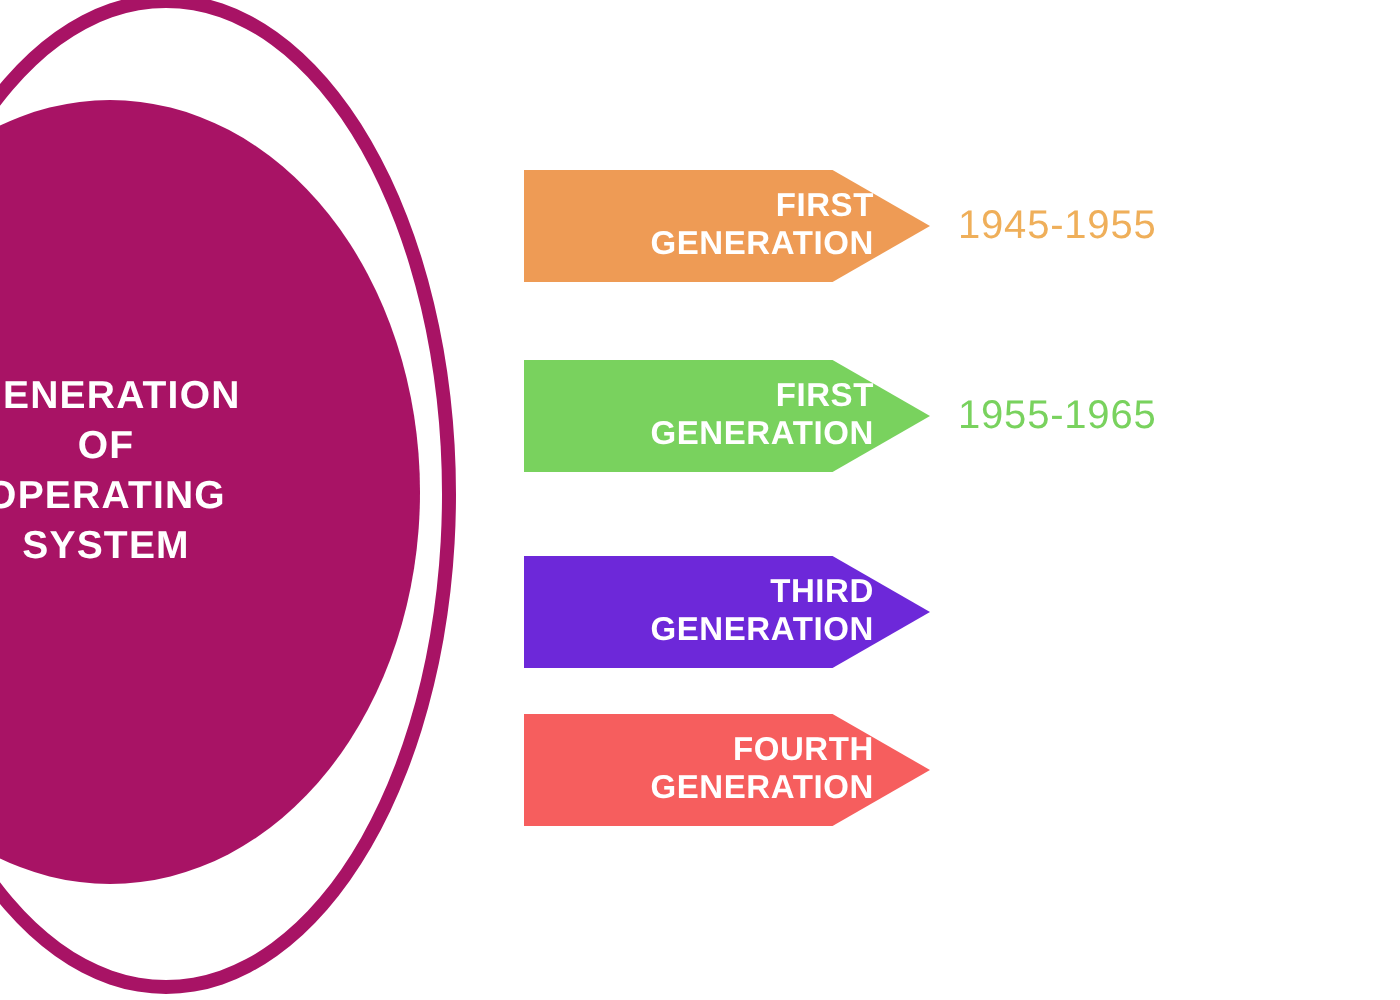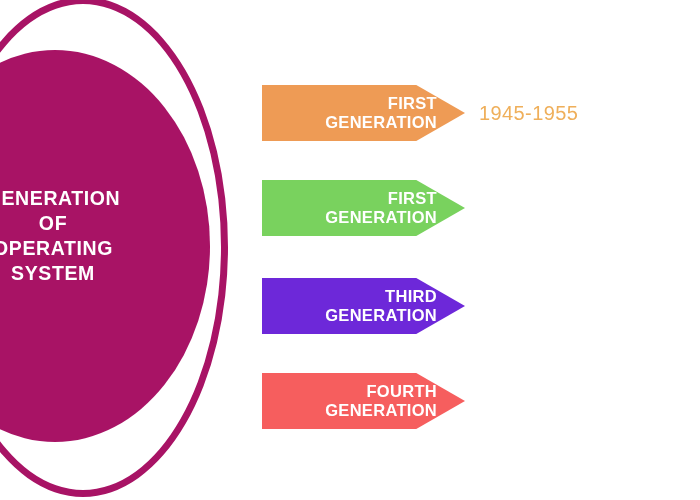--- a/index.html
+++ b/index.html
@@ -101,21 +101,21 @@
     font-weight: normal;
     font-size: 20px;
     letter-spacing: 0.4px;
     white-space: nowrap;
   }
 
   
   #row-1 { top: 85px; }
   #row-2 { top: 180px; }
   #row-3 { top: 278px; }
-  #row-4 { top: 373px; }
+  #row-4 { top: 357px; }
 </style>
 </head>
 <body style="background: rgb(255, 255, 255);">
 
 <div id="stage" style="background: rgb(255, 255, 255);">
 
   <div id="circle-group">
     <div class="ring-outline" style="border-color: rgb(168, 19, 101);"></div>
     <div class="disc" style="background: rgb(168, 19, 101);"></div>
     <div id="circle-label" style="color: rgb(255, 255, 255);">
@@ -132,20 +132,21 @@
       <span class="banner-line" style="color: rgb(255, 255, 255);">GENERATION</span>
     </div>
     <span class="period" style="color: rgb(239, 175, 90);">1945-1955</span>
   </div>
 
   <div class="row" id="row-2">
     <div class="banner" style="background: rgb(121, 210, 94);">
       <span class="banner-line" style="color: rgb(255, 255, 255);">FIRST</span>
       <span class="banner-line" style="color: rgb(255, 255, 255);">GENERATION</span>
     </div>
+    <span class="period" style="color: rgb(121, 210, 94);">1955-1965</span>
   </div>
 
   <div class="row" id="row-3">
     <div class="banner" style="background: #6d28d9;">
       <span class="banner-line" style="color: rgb(255, 255, 255);">THIRD</span>
       <span class="banner-line" style="color: rgb(255, 255, 255);">GENERATION</span>
     </div>
   </div>
 
   <div class="row" id="row-4">

